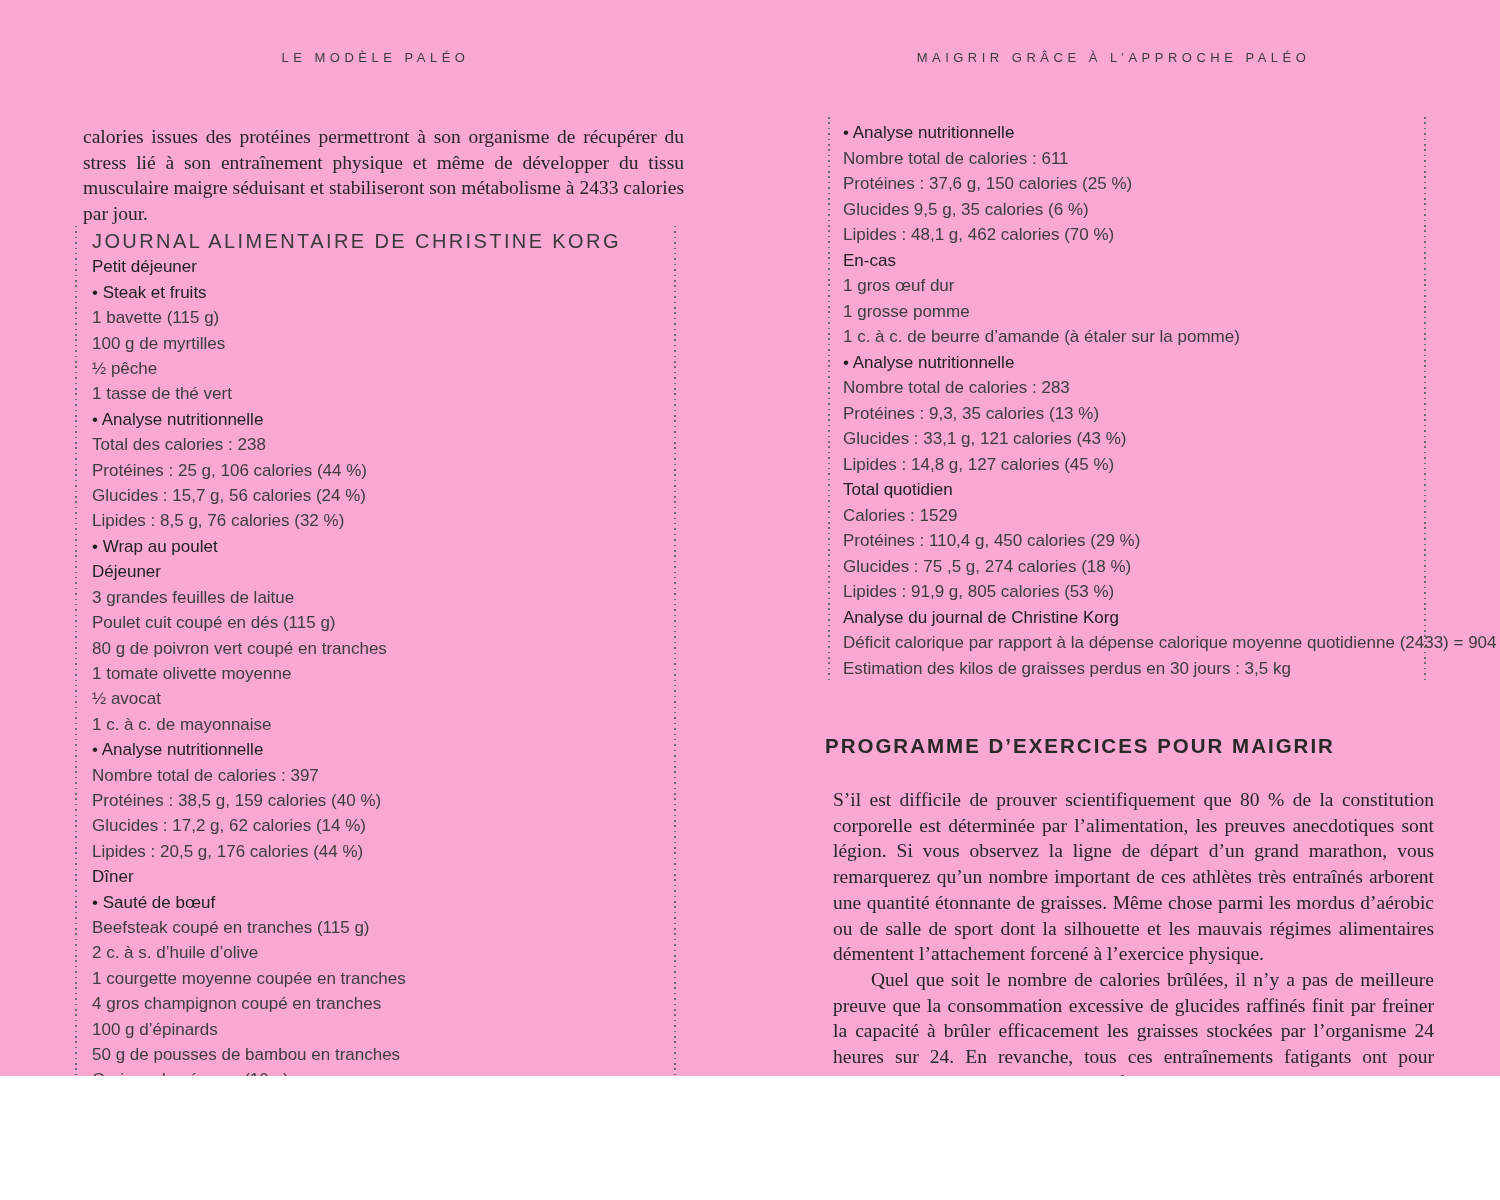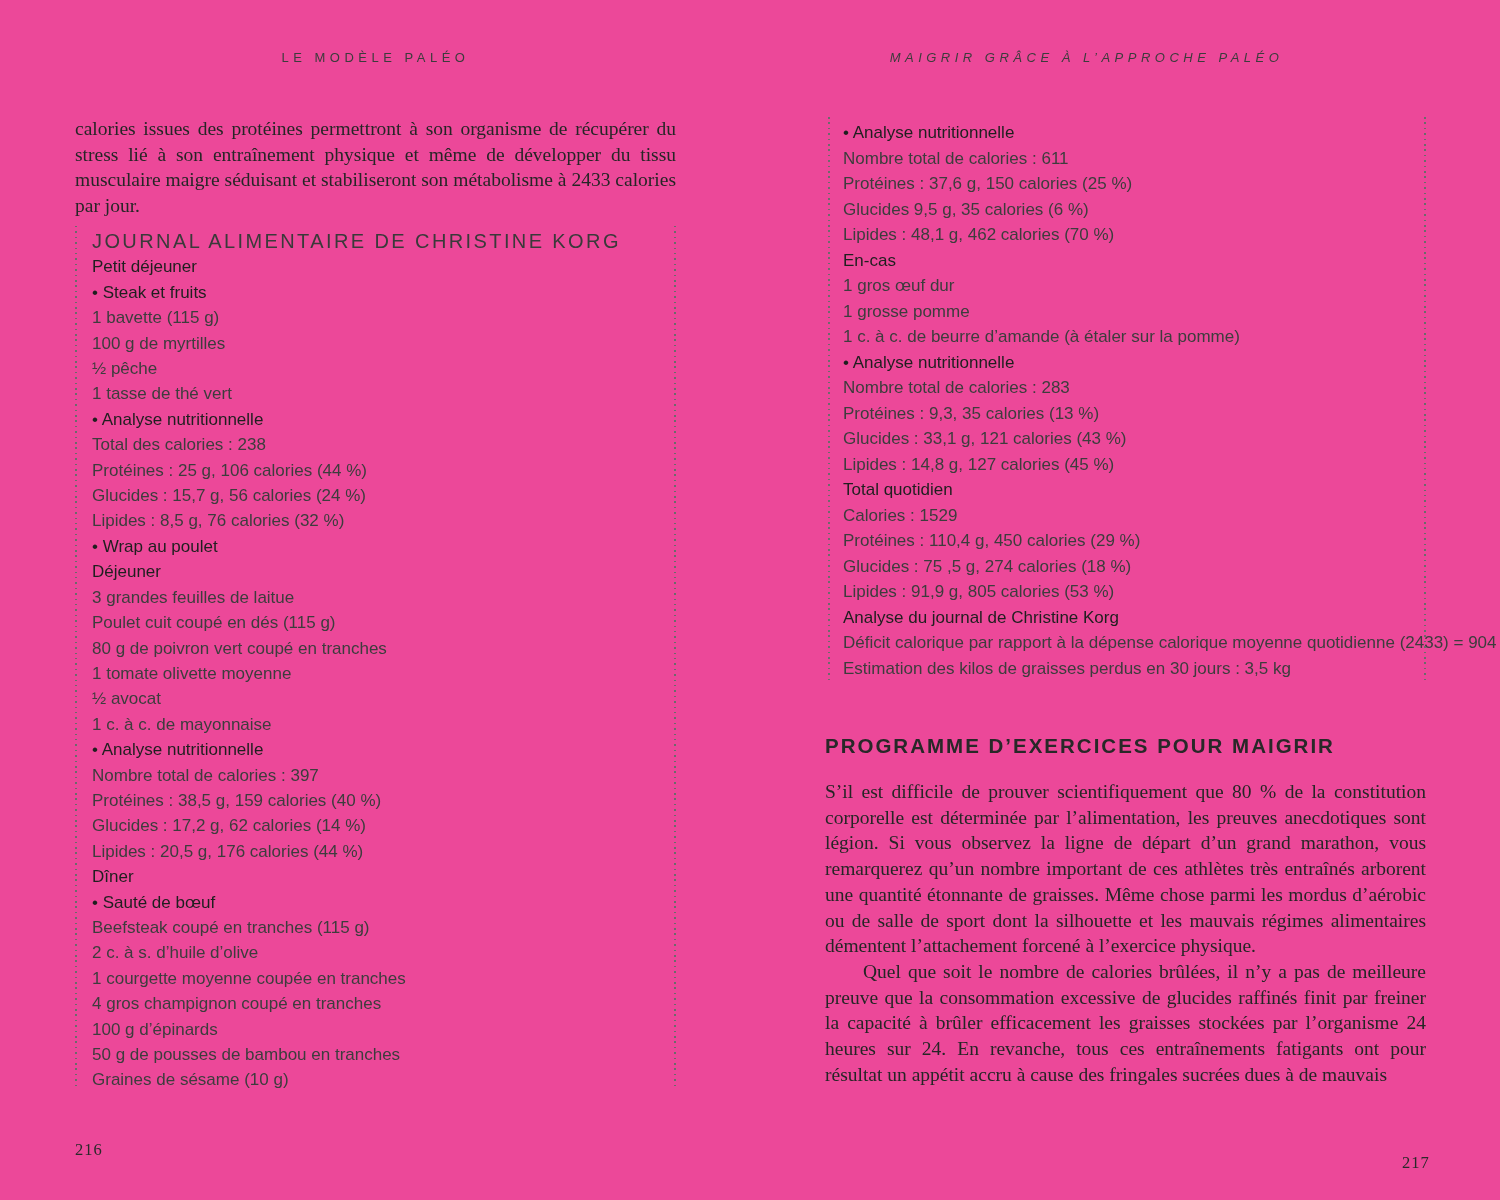--- a/index.html
+++ b/index.html
@@ -3,46 +3,46 @@
 <meta charset="utf-8">
 <style>
   html, body {
     margin: 0;
     padding: 0;
     background: #ffffff;
   }
   .spread {
     position: relative;
     width: 1500px;
-    height: 1200px;
-    background: #ec4899;
+    height: 1076px;
+    background: #f9a8d4;
     overflow: hidden;
   }
 
   
   .running-head {
     position: absolute;
     top: 50px;
     width: 601px;
     text-align: center;
     font-family: "Liberation Sans", sans-serif;
     font-size: 13px;
     font-weight: 500;
     letter-spacing: 4.5px;
     color: #3c3c3c;
     white-space: nowrap;
   }
   .running-head.rh-left { left: 75px; }
-  .running-head.rh-right { left: 786px; font-style: italic; }
+  .running-head.rh-right { left: 813px; }
 
   
   .body-par {
     position: absolute;
     width: 601px;
-    margin: 0;
+    margin: 8px;
     font-family: "Liberation Serif", serif;
     font-size: 19.5px;
     line-height: 25.7px;
     color: #262626;
     text-align: justify;
   }
   .intro { left: 75px; top: 116px; }
   .p1 { left: 825px; top: 779px; }
   .p2 { left: 825px; top: 959px; text-indent: 38px; }
 

